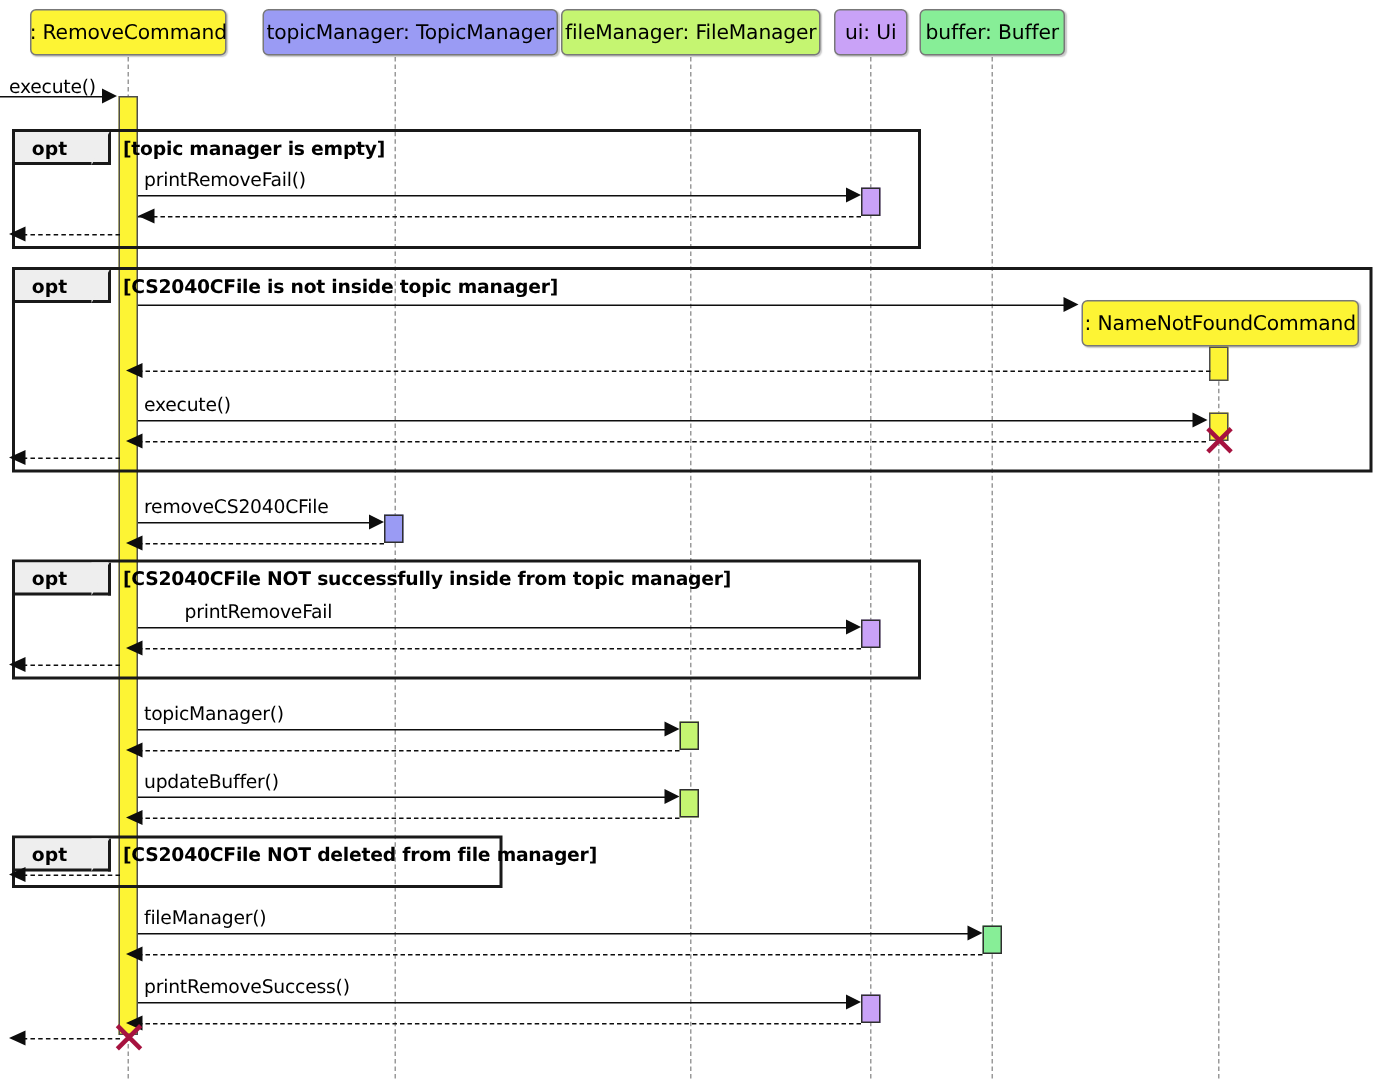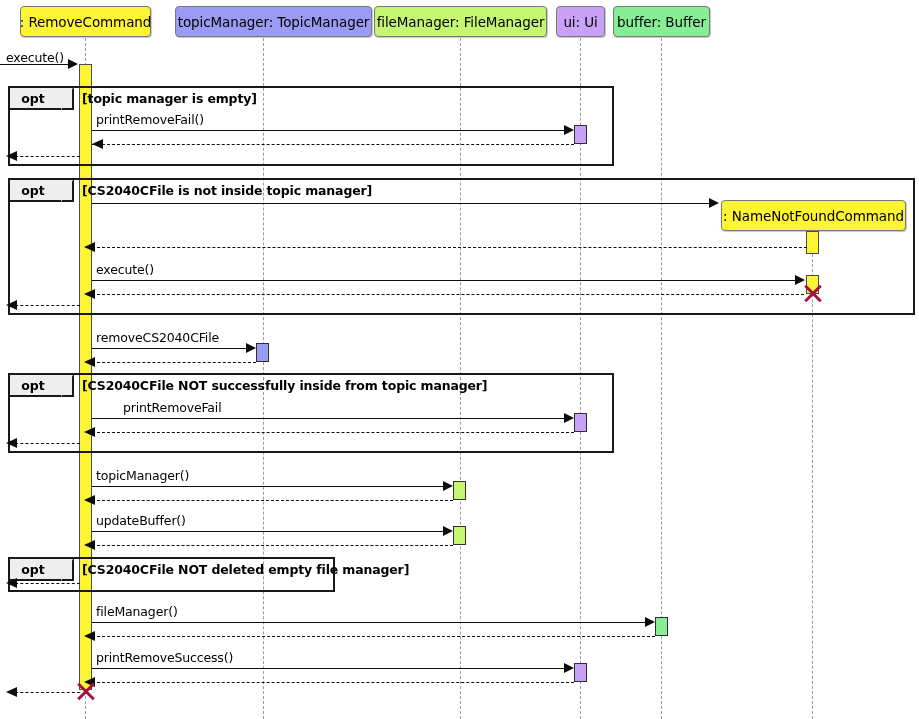--- a/index.html
+++ b/index.html
@@ -251,21 +251,21 @@
   <div class="arrowhead right" style="left:443px; top:526px;"></div>
   <div class="activation act-file" style="left:453px; top:526px; width:13px; height:19px;"></div>
   <div class="msg-line dotted" style="left:92px; top:545px; width:361px;"></div>
   <div class="arrowhead left thin" style="left:84px; top:540px;"></div>
 
   <div class="frag" style="left:8px; top:557px; width:327px; height:35px;"></div>
   <div class="frag-tab" style="left:10px; top:559px; width:64px;">
     <span class="frag-tab-label">opt</span>
     <span class="frag-tab-notch"></span>
   </div>
-  <div class="frag-cond" style="left:82px; top:562px;">[CS2040CFile NOT deleted empty file manager]</div>
+  <div class="frag-cond" style="left:82px; top:562px;">[CS2040CFile NOT deleted from file manager]</div>
 
   <div class="msg-line dotted" style="left:10px; top:583px; width:70px;"></div>
   <div class="arrowhead left thin" style="left:6px; top:578px;"></div>
 
   <div class="msg-label" style="left:96px; top:604px;">fileManager()</div>
   <div class="msg-line" style="left:92px; top:622px; width:559px;"></div>
   <div class="arrowhead right" style="left:645px; top:617px;"></div>
   <div class="activation act-buffer" style="left:655px; top:617px; width:13px; height:19px;"></div>
   <div class="msg-line dotted" style="left:92px; top:636px; width:563px;"></div>
   <div class="arrowhead left thin" style="left:84px; top:631px;"></div>

